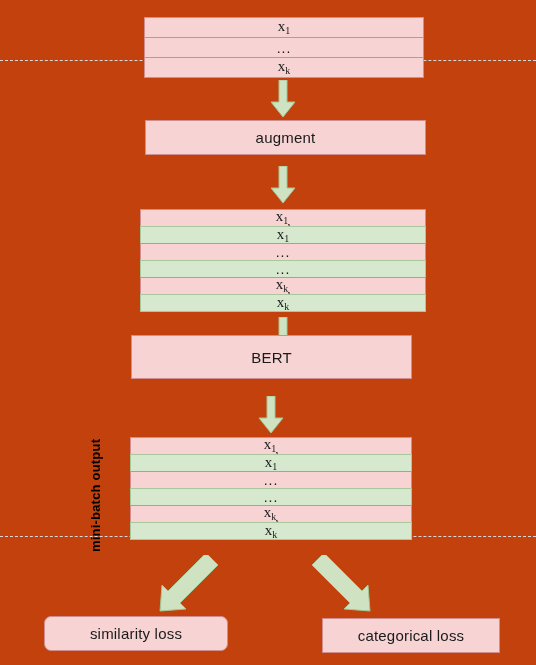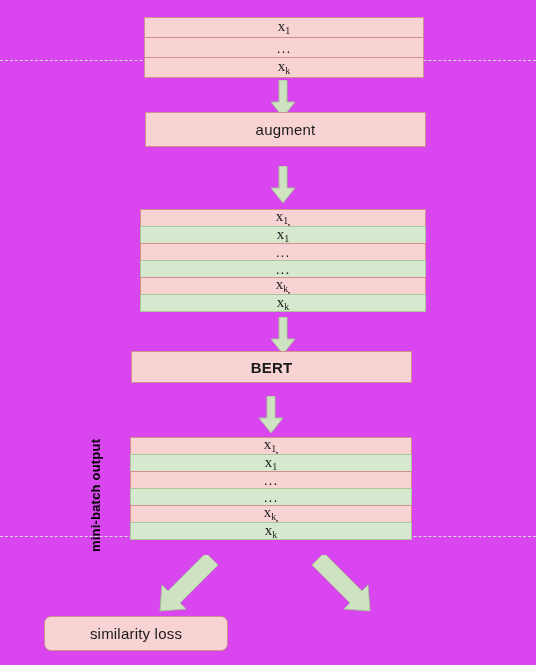--- a/index.html
+++ b/index.html
@@ -7,21 +7,21 @@
     padding: 0;
     background: #ffffff;
   }
   body {
     font-family: "Liberation Sans", sans-serif;
   }
   #canvas {
     position: relative;
     width: 536px;
     height: 665px;
-    background: #d946ef;
+    background: #c2410c;
     overflow: hidden;
   }
 
   
   .guideline {
     position: absolute;
     left: 0;
     width: 536px;
     height: 0;
     border-top: 1px dashed #d8d8d8;
@@ -126,21 +126,21 @@
       <span class="tok">x<sub>k</sub></span>
     </div>
   </div>
 
   <div class="arrow" style="left:270px; top:80px;">
     <svg width="26" height="38" viewBox="0 0 26 38">
       <polygon points="9,0 17,0 17,22 25,22 13,37 1,22 9,22" fill="#cfe3c3" stroke="#a4c493" stroke-width="1"></polygon>
     </svg>
   </div>
 
-  <div class="box pink" style="left:145px; top:112px; width:281px; height:35px;">
+  <div class="box pink" style="left:145px; top:120px; width:281px; height:35px;">
     <span>augment</span>
   </div>
 
   <div class="arrow" style="left:270px; top:166px;">
     <svg width="26" height="38" viewBox="0 0 26 38">
       <polygon points="9,0 17,0 17,22 25,22 13,37 1,22 9,22" fill="#cfe3c3" stroke="#a4c493" stroke-width="1"></polygon>
     </svg>
   </div>
 
   <div class="stack" style="left:140px; top:209px; width:286px;">
@@ -163,21 +163,21 @@
       <span class="tok">x<sub>k</sub></span>
     </div>
   </div>
 
   <div class="arrow" style="left:270px; top:317px;">
     <svg width="26" height="38" viewBox="0 0 26 38">
       <polygon points="9,0 17,0 17,22 25,22 13,37 1,22 9,22" fill="#cfe3c3" stroke="#a4c493" stroke-width="1"></polygon>
     </svg>
   </div>
 
-  <div class="box pink" style="left:131px; top:351px; width:281px; height:32px;font-weight:bold;">
+  <div class="box pink" style="left:131px; top:335px; width:281px; height:44px;">
     <span>BERT</span>
   </div>
 
   <div class="arrow" style="left:258px; top:396px;">
     <svg width="26" height="38" viewBox="0 0 26 38">
       <polygon points="9,0 17,0 17,22 25,22 13,37 1,22 9,22" fill="#cfe3c3" stroke="#a4c493" stroke-width="1"></polygon>
     </svg>
   </div>
 
   <div class="side-label" style="left:88px; top:440px; height:112px;">mini-batch output</div>
@@ -212,14 +212,17 @@
   <div class="arrow" style="left:308px; top:555px;">
     <svg width="70" height="62" viewBox="0 0 70 62">
       <polygon points="14,0 4,10 42,48 36,54 62,56 60,30 54,36 16,-2" fill="#cfe3c3" stroke="#a4c493" stroke-width="1"></polygon>
     </svg>
   </div>
 
   <div class="box pink" style="left:44px; top:616px; width:184px; height:35px;border-radius:7px;">
     <span>similarity loss</span>
   </div>
 
+  <div class="box pink" style="left:322px; top:618px; width:178px; height:35px;">
+    <span>categorical loss</span>
+  </div>
 
 </div>
 
 </body></html>

